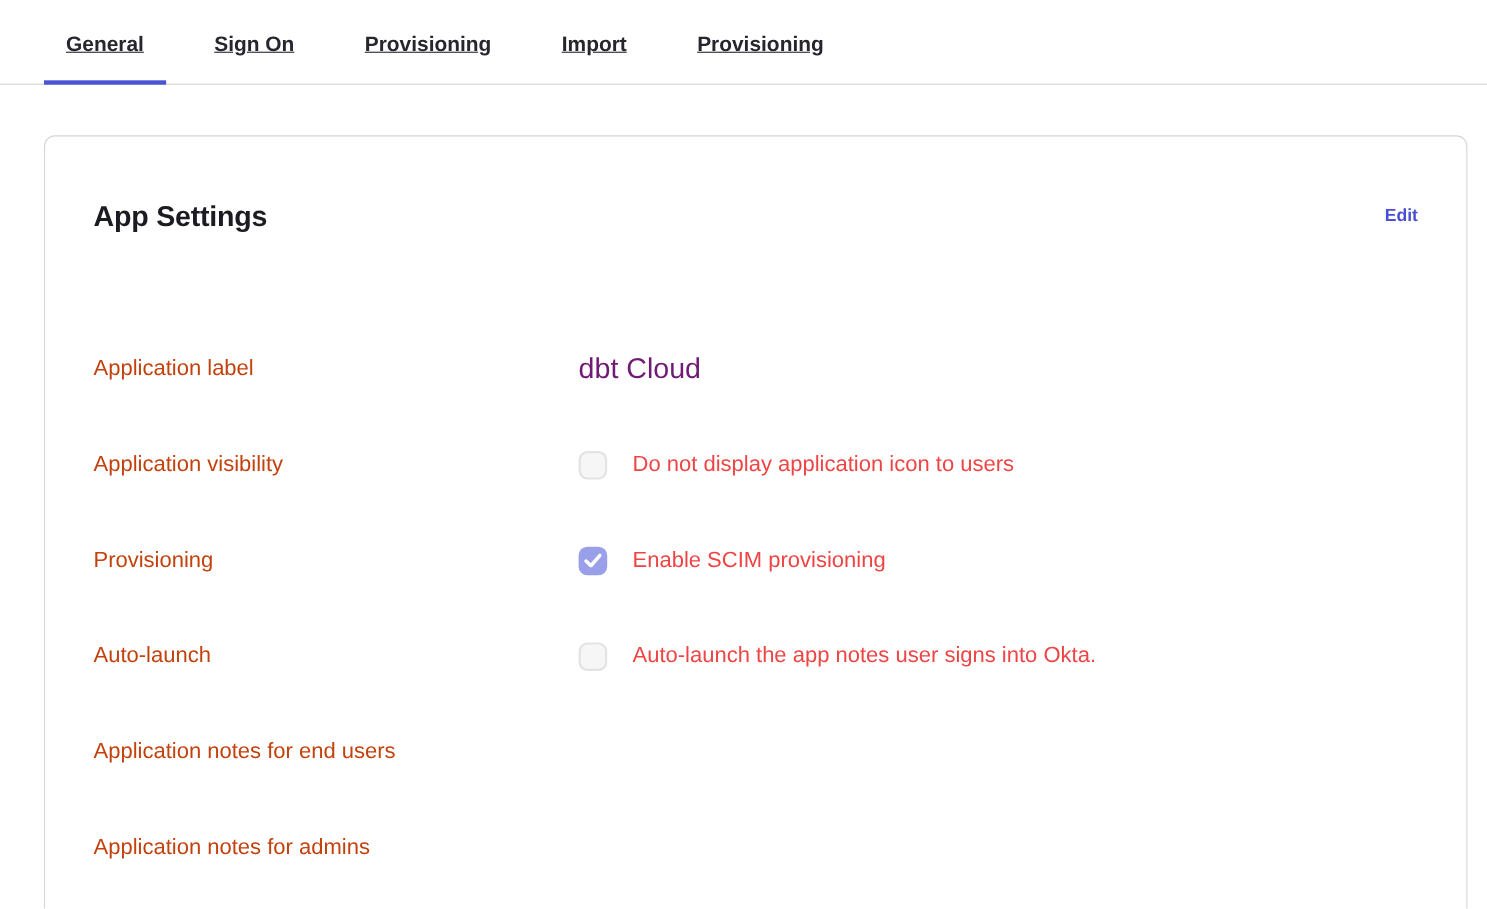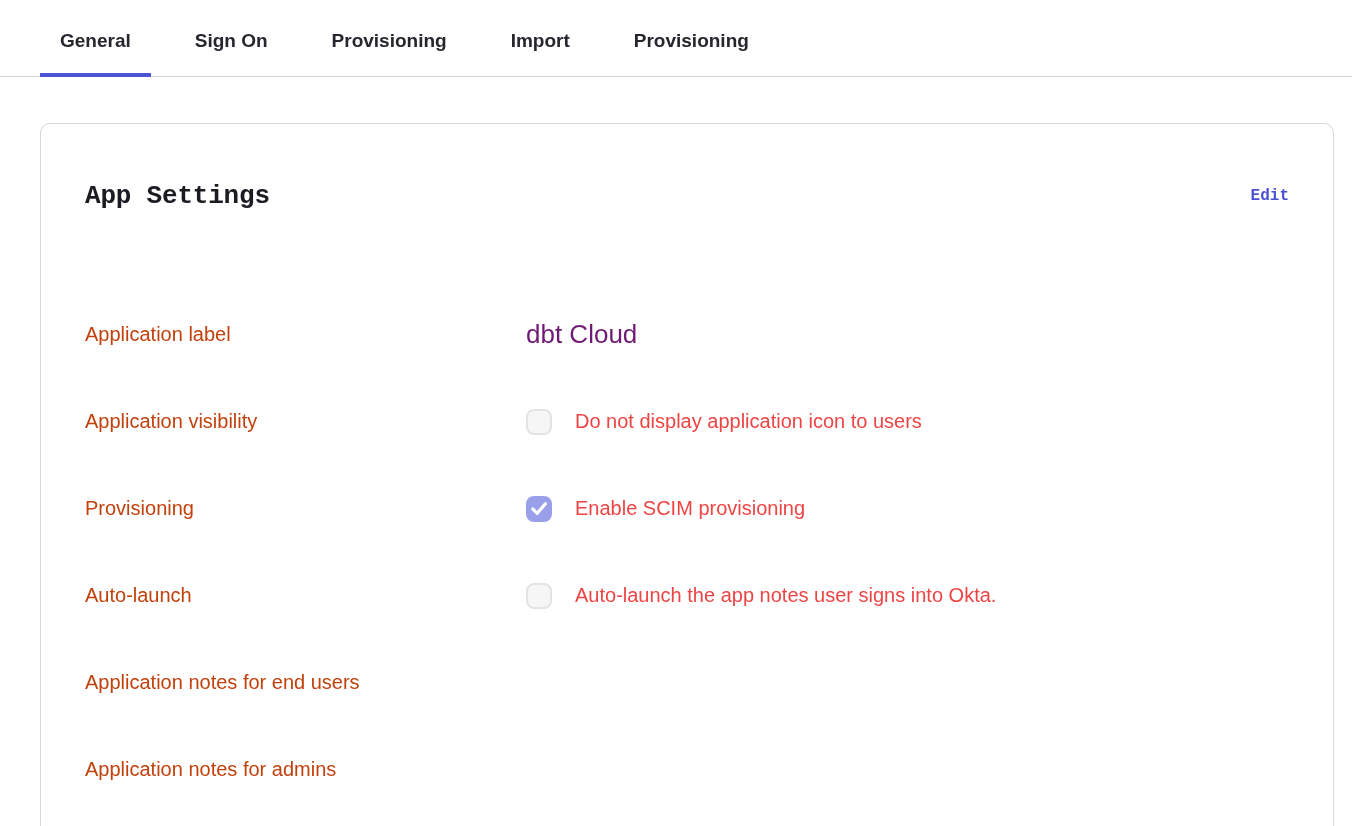--- a/index.html
+++ b/index.html
@@ -21,20 +21,21 @@
     border-bottom: 1px solid #d2d2d7;
   }
   .tab {
     position: relative;
     padding: 6px 20px 24px 20px;
     font-size: 19px;
     font-weight: 700;
     color: #26262e;
     cursor: pointer;
     white-space: nowrap;
+    text-decoration: underline;
   }
   .tab + .tab { margin-left: 24px; }
   .tab[data-active="true"]::after {
     content: "";
     position: absolute;
     left: 0;
     right: 0;
     bottom: -1px;
     height: 4px;
     background: #4b55d3;
@@ -46,21 +47,20 @@
     border: 1px solid #d6d6da;
     border-radius: 10px;
     background: #ffffff;
     padding: 40px 44px 54px 44px;
   }
   .card-header {
     display: flex;
     justify-content: space-between;
     align-items: center;
     margin-bottom: 90px;
-    font-family: Liberation Mono, monospace;
   }
   .card-title {
     font-size: 26px;
     font-weight: 600;
     color: #1b1b22;
     letter-spacing: -0.2px;
   }
   .edit-link {
     font-size: 16px;
     font-weight: 700;

